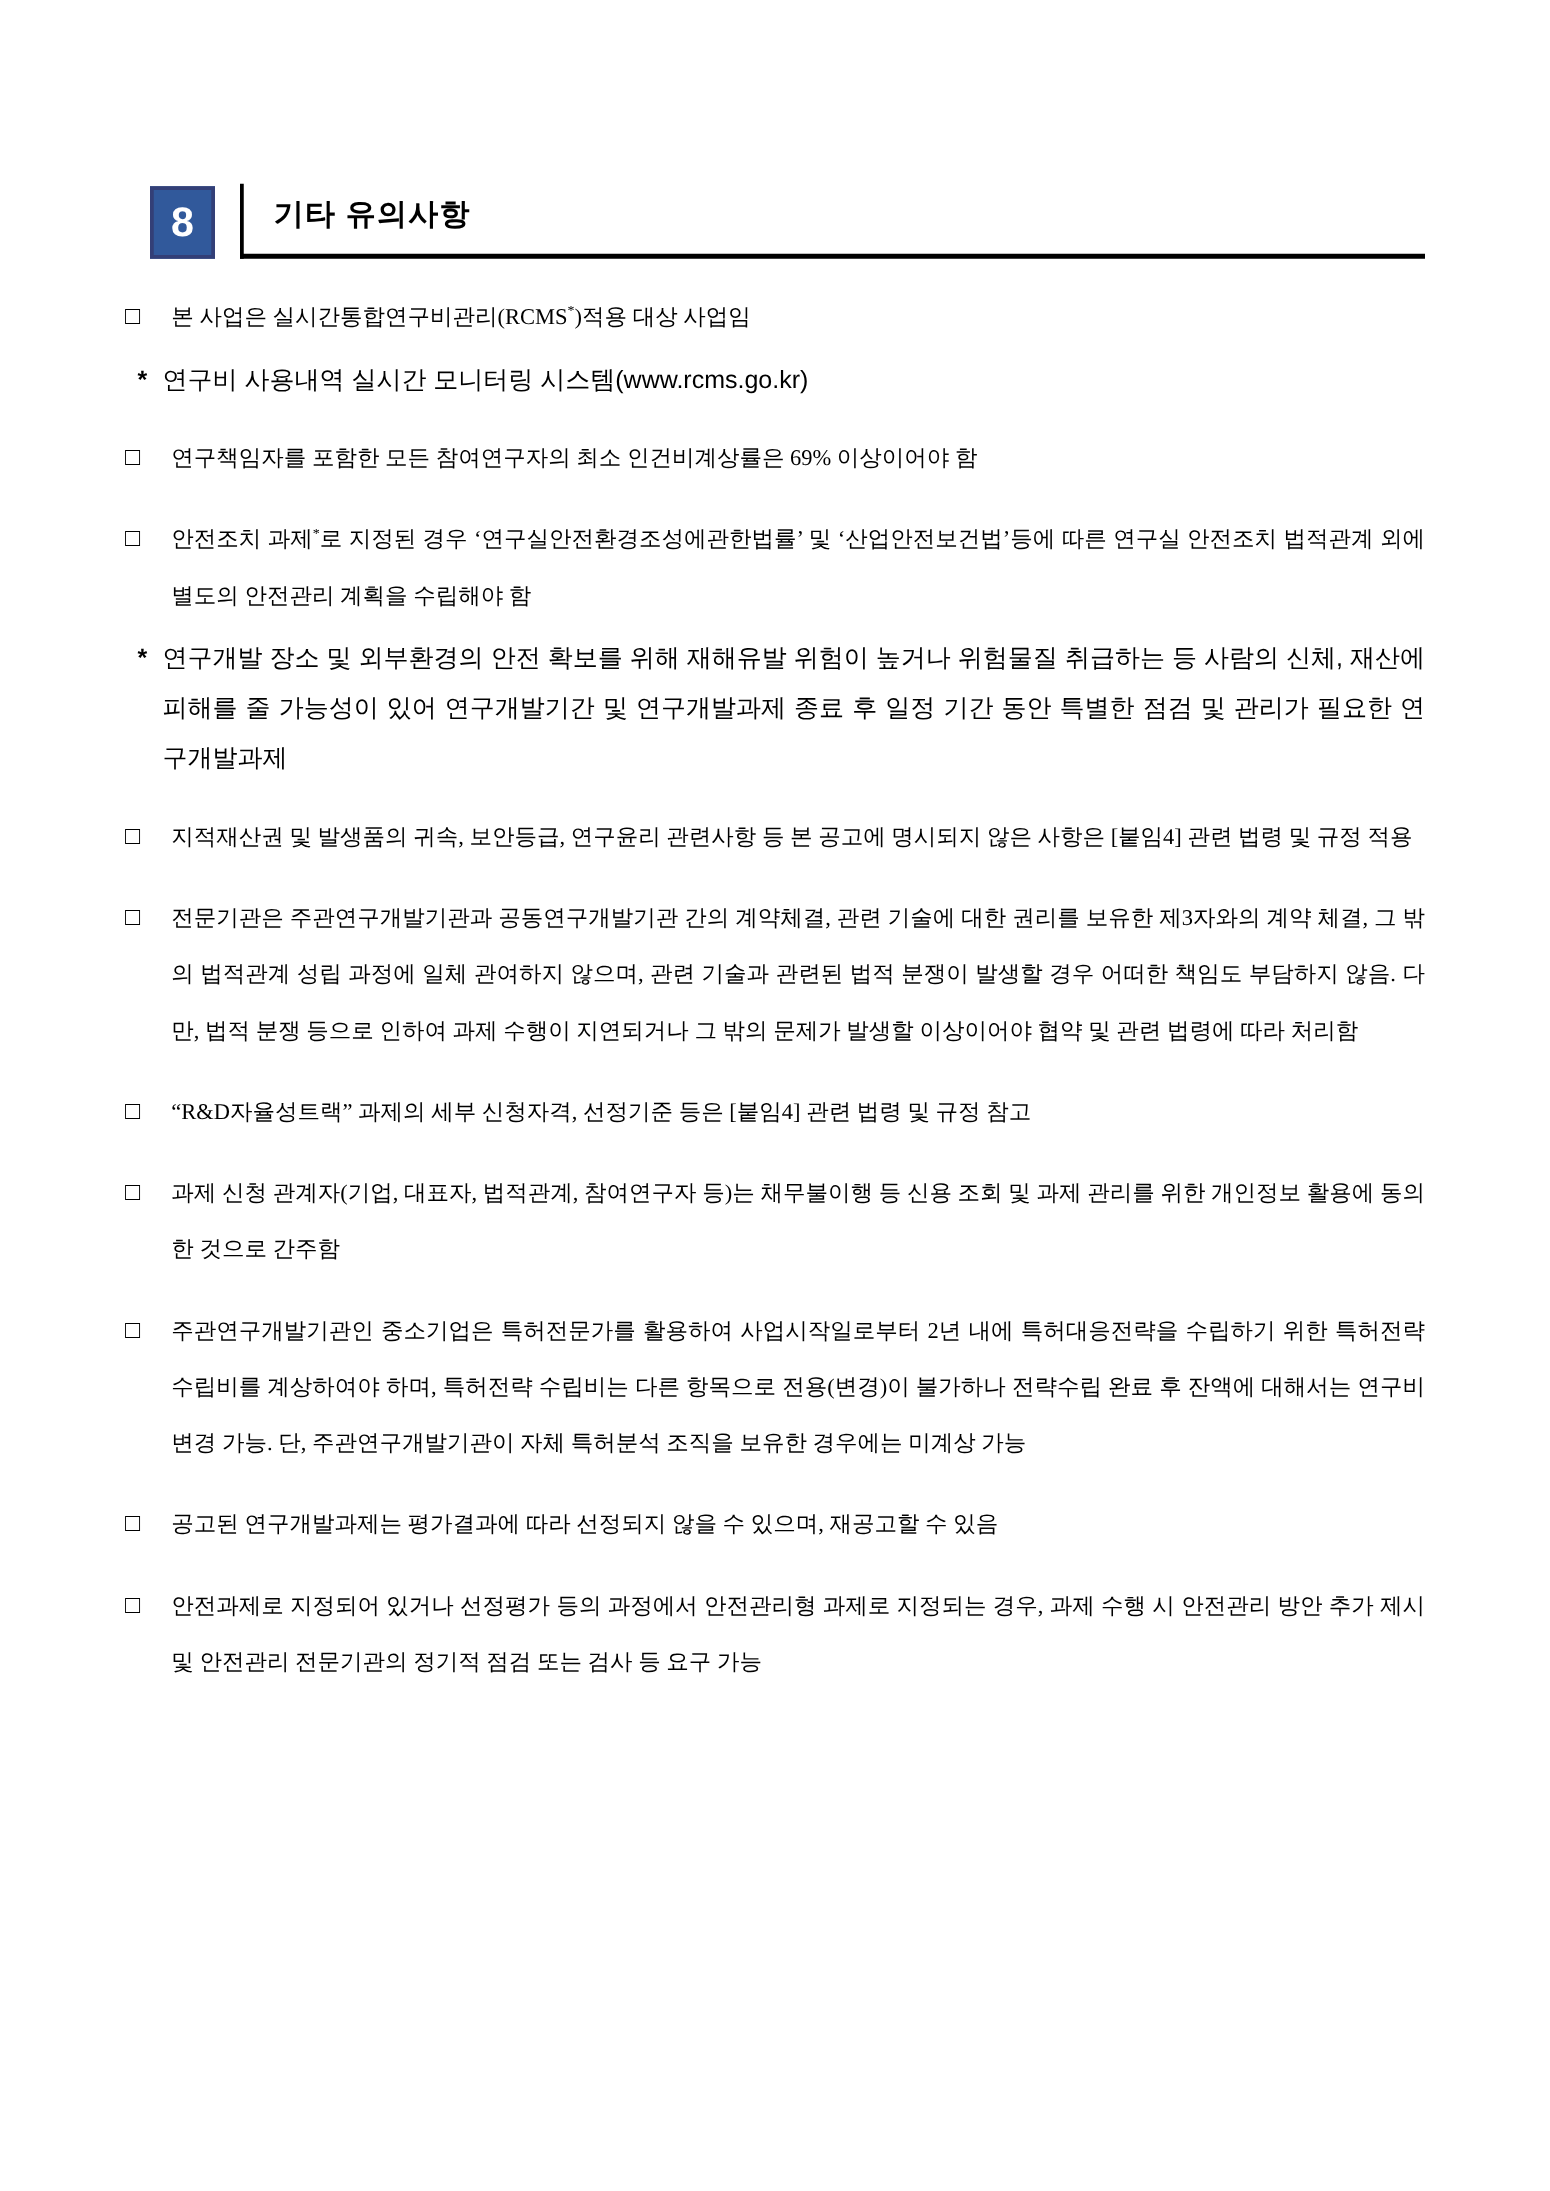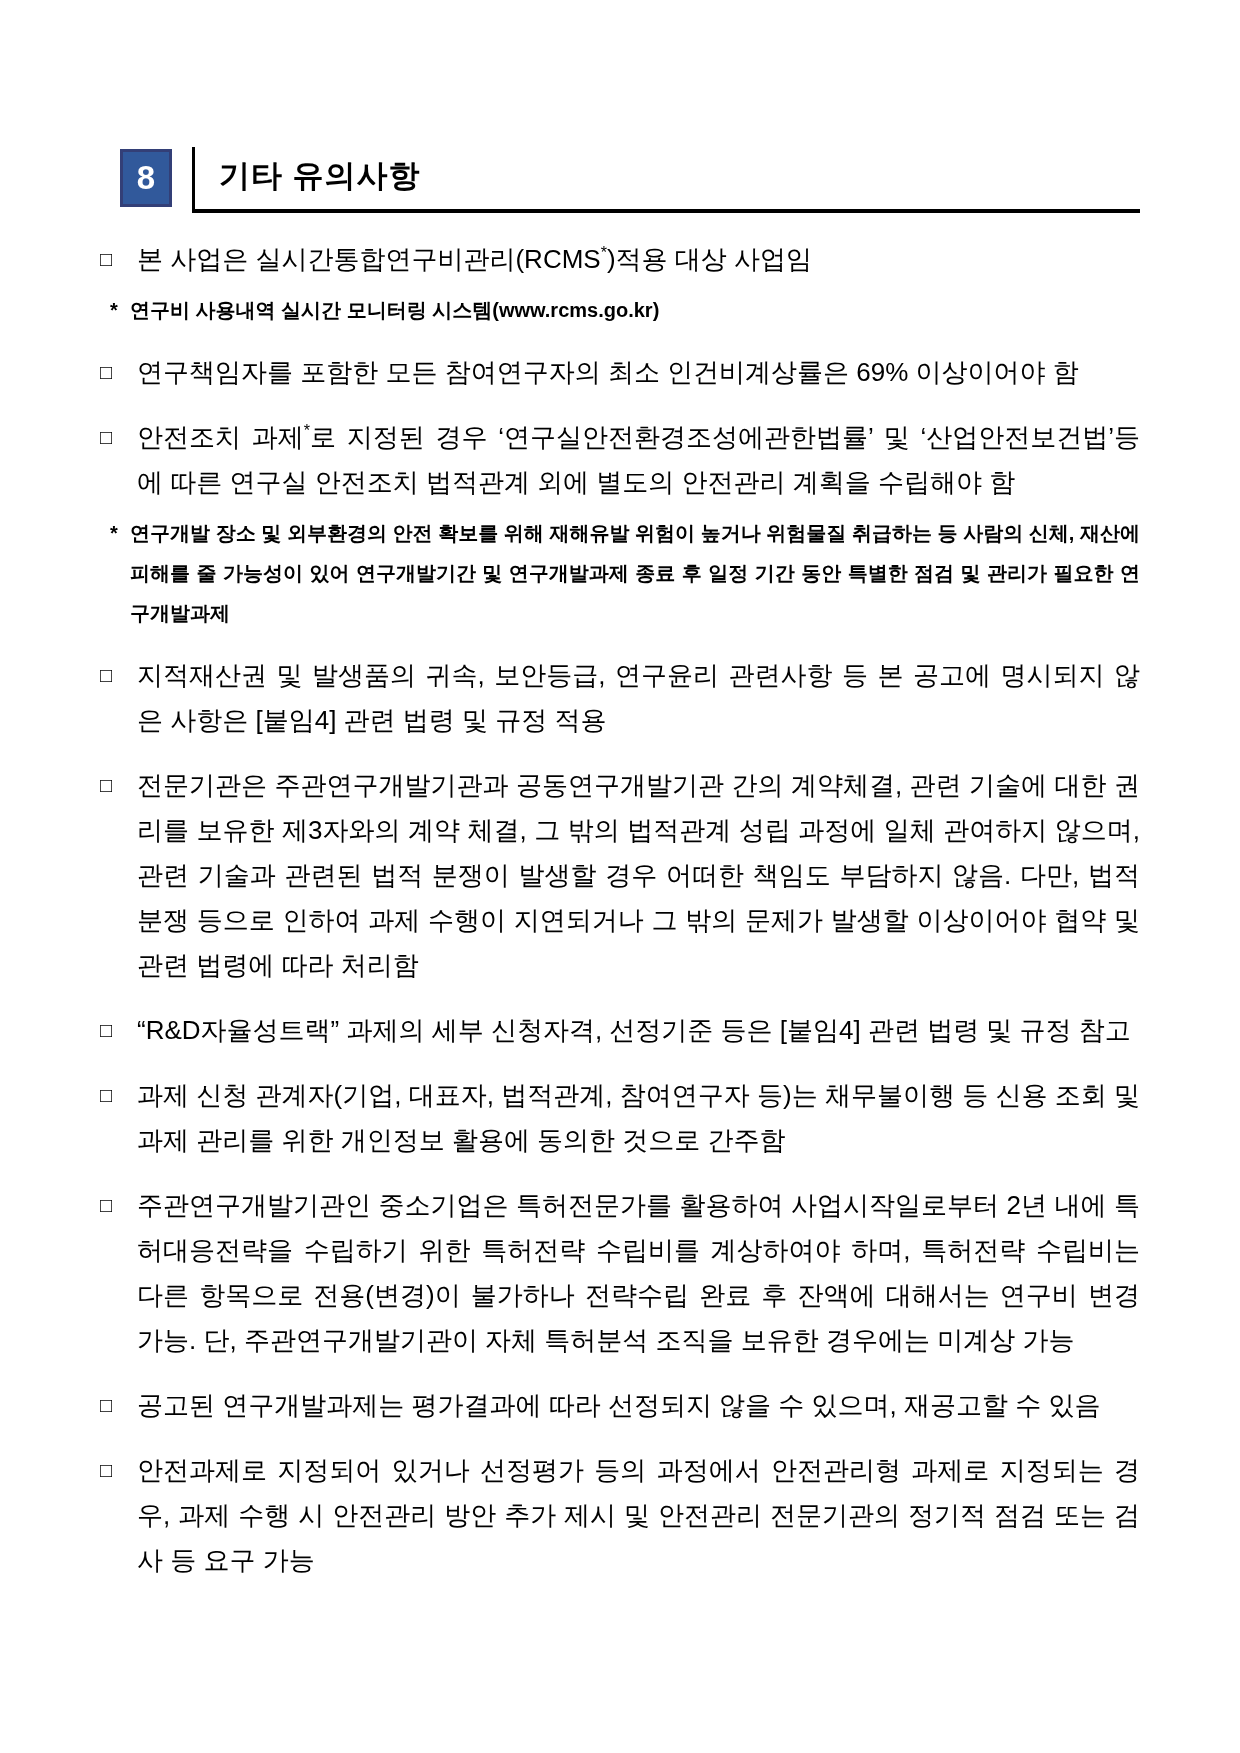--- a/index.html
+++ b/index.html
@@ -42,50 +42,50 @@
   }
   .title-block {
     flex: 1 1 auto;
     margin-left: 20px;
     border-left: 3px solid #000;
     border-bottom: 4px solid #000;
     padding: 8px 0 12px 24px;
   }
   .title-block .title {
     font-family: "Liberation Sans", "DejaVu Sans", sans-serif;
-    font-size: 31px;
+    font-size: 24px;
     font-weight: bold;
     letter-spacing: 1px;
   }
   
   .content { margin-top: 24px; }
   .item {
     display: flex;
     align-items: flex-start;
   }
   .item .text {
     flex: 1 1 auto;
     text-align: justify;
   }
   .item.bullet { margin-top: 20px; }
   .item.bullet .text {
-    font-family: Liberation Sans, sans-serif;
-    font-size: 26px;
+    font-family: Liberation Serif, serif;
+    font-size: 18px;
     line-height: 45px;
   }
   .item.bullet .marker {
     flex: 0 0 37px;
     font-size: 20px;
     line-height: 45px;
     color: #000;
   }
   .item.footnote { margin-top: 8px; padding-left: 10px; }
   .item.footnote .text {
     font-family: "Liberation Sans", "DejaVu Sans", sans-serif;
-    font-weight: 700;
+    font-weight: 400;
     font-size: 20px;
     line-height: 40px;
   }
   .item.footnote .marker {
     flex: 0 0 20px;
     font-family: "Liberation Sans", "DejaVu Sans", sans-serif;
     font-weight: 600;
     font-size: 20px;
     line-height: 40px;
   }

